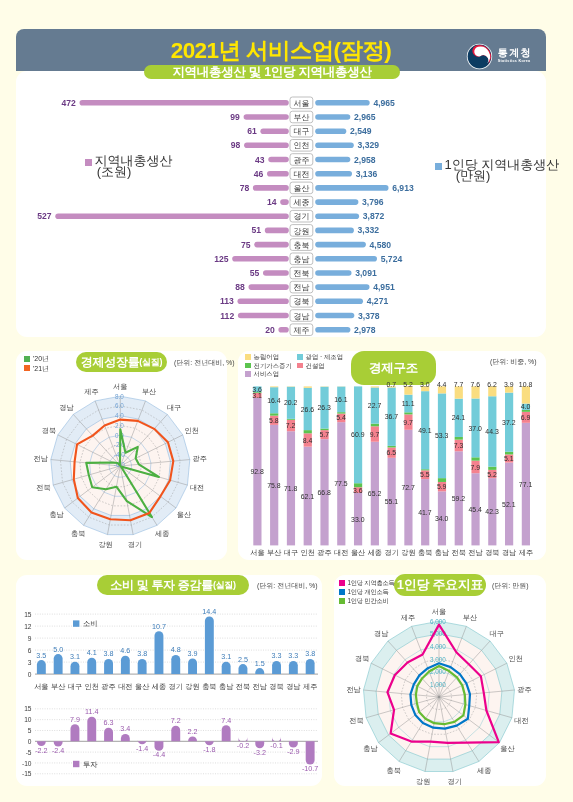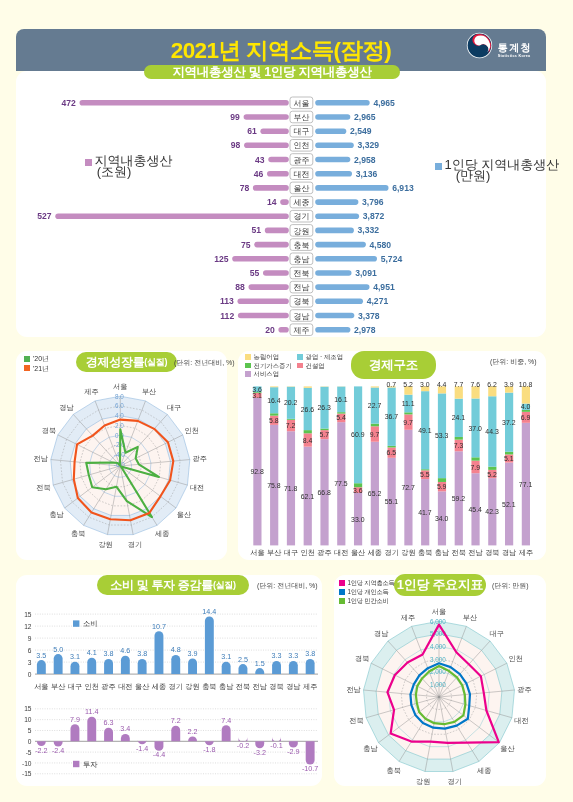--- a/index.html
+++ b/index.html
@@ -4,37 +4,37 @@
 <style>
   html,body{margin:0;padding:0;}
   body{width:573px;height:802px;background:#FFFDE8;
     font-family:"Liberation Sans",sans-serif;overflow:hidden;position:relative;}
   .card{position:absolute;background:#fff;border-radius:11px;}
   #header-bar{position:absolute;left:16px;top:29px;width:530px;height:42px;
      background:#657B91;border-radius:8px 8px 0 0;}
   #header-title{position:absolute;left:0;top:1px;width:530px;height:41px;
      line-height:41px;text-align:center;color:#FFE600;font-size:22.5px;font-weight:bold;
      letter-spacing:-0.6px;}
-  #logo{position:absolute;right:14px;top:0;height:30px;display:flex;align-items:flex-end;}
+  #logo{position:absolute;right:14px;top:12px;height:30px;display:flex;align-items:center;}
   #logo-text{display:flex;flex-direction:column;line-height:1;margin-left:5px;}
   #logo-ko{color:#fff;font-size:10px;font-weight:bold;letter-spacing:1.4px;}
   #logo-en{color:#fff;font-size:3.7px;font-weight:bold;letter-spacing:0.3px;margin-top:2.5px;}
   .pill{position:absolute;background:#A8CE36;color:#fff;border-radius:13px;
         text-align:center;font-weight:bold;white-space:nowrap;display:flex;
         align-items:center;justify-content:center;letter-spacing:-0.3px;}
   .unit{position:absolute;color:#444;font-size:7px;white-space:nowrap;}
   .lg{position:absolute;white-space:nowrap;font-size:13px;color:#333;line-height:10.5px;}
   .sw{display:inline-block;width:6.5px;height:6.5px;vertical-align:-0.5px;margin-right:3px;}
   svg{display:block;overflow:visible;}
 </style>
 </head>
 <body>
 
 <div id="header-bar">
-  <div id="header-title">2021년 지역소득(잠정)</div>
+  <div id="header-title">2021년 서비스업(잠정)</div>
   <div id="logo">
     <svg width="27" height="27" viewBox="0 0 100 100">
       <circle cx="50" cy="50" r="47" fill="#ffffff"></circle>
       <circle cx="50" cy="50" r="44" fill="#0C3B61"></circle>
       <g transform="rotate(-13 50 50)">
         <path d="M 50 7 A 43 43 0 0 1 72 86.7 A 21.5 21.5 0 0 0 50 50 A 21.5 21.5 0 0 1 50 7 Z" fill="#E4173C"></path>
         <path d="M 53 13.6 A 36.4 36.4 0 0 1 71.6 81 A 18.2 18.2 0 0 0 53 50 A 18.2 18.2 0 0 1 53 13.6 Z" fill="#ffffff"></path>
       </g>
     </svg>
     <div id="logo-text">
@@ -145,21 +145,21 @@
     <line x1="318.0" y1="315.5" x2="351.5" y2="315.5" stroke="#78AEDC" stroke-width="5.6" stroke-linecap="round"></line>
     <text x="358.0" y="318.5" font-size="8.6" font-weight="bold" fill="#3C6E9E">3,378</text>
     <line x1="281.2" y1="329.7" x2="286.0" y2="329.7" stroke="#C48CC0" stroke-width="5.6" stroke-linecap="round"></line>
     <text x="274.7" y="332.7" text-anchor="end" font-size="8.6" font-weight="bold" fill="#6B3A84">20</text>
     <rect x="290" y="323.9" width="22.8" height="11.6" rx="2.4" fill="#ffffff" stroke="#A5A5A5" stroke-width="0.7"></rect>
     <text x="301.4" y="332.8" text-anchor="middle" font-size="8" fill="#3A3A3A">제주</text>
     <line x1="318.0" y1="329.7" x2="347.6" y2="329.7" stroke="#78AEDC" stroke-width="5.6" stroke-linecap="round"></line>
     <text x="354.1" y="332.7" font-size="8.6" font-weight="bold" fill="#3C6E9E">2,978</text>
   </svg>
 <div class="card" style="left:16px;top:351px;width:211px;height:209px"></div>
-<div class="pill" style="left:76px;top:352px;width:101px;height:20px;font-size:12px">
+<div class="pill" style="left:76px;top:352px;width:91px;height:20px;font-size:12px">
     <span>경제성장률</span>
     <span style="font-size:9px">(실질)</span>
   </div>
 <div class="unit" style="left:174px;top:358px">(단위: 전년대비, %)</div>
 <div class="lg" style="left:24px;top:354px;font-size:7px;line-height:9.5px"><span class="sw" style="background:#52B152;width:6px;height:6px"></span><span>'20년</span><br><span class="sw" style="background:#F26522;width:6px;height:6px"></span><span>'21년</span></div>
 <svg style="position:absolute;left:0;top:0" width="573" height="802">
     <polygon points="120.30,396.20 145.51,400.91 167.32,414.42 182.78,434.89 189.80,459.56 187.44,485.10 176.00,508.06 157.04,525.35 133.13,534.61 107.47,534.61 83.56,525.35 64.60,508.06 53.16,485.10 50.80,459.56 57.82,434.89 73.28,414.42 95.09,400.91" fill="#E2ECF6" stroke="#93BBDF" stroke-width="0.6"></polygon>
     <polygon points="120.30,415.70 138.47,419.10 154.19,428.83 165.33,443.58 170.39,461.36 168.68,479.77 160.44,496.31 146.78,508.77 129.54,515.44 111.06,515.44 93.82,508.77 80.16,496.31 71.92,479.77 70.21,461.36 75.27,443.58 86.41,428.83 102.13,419.10" fill="#FDF4F0" stroke="#93BBDF" stroke-width="0.6"></polygon>
     <polygon points="120.30,435.20 131.43,437.28 141.05,443.24 147.87,452.27 150.97,463.16 149.92,474.43 144.88,484.56 136.51,492.19 125.96,496.28 114.64,496.28 104.09,492.19 95.72,484.56 90.68,474.43 89.63,463.16 92.73,452.27 99.55,443.24 109.17,437.28" fill="none" stroke="#93BBDF" stroke-width="0.55"></polygon>
     <polygon points="120.30,454.70 124.38,455.46 127.91,457.65 130.42,460.96 131.55,464.96 131.17,469.09 129.32,472.81 126.25,475.61 122.38,477.11 118.22,477.11 114.35,475.61 111.28,472.81 109.43,469.09 109.05,464.96 110.18,460.96 112.69,457.65 116.22,455.46" fill="none" stroke="#93BBDF" stroke-width="0.55"></polygon>
@@ -205,21 +205,21 @@
     <text x="105.6" y="547.0" text-anchor="middle" font-size="7.2" fill="#444">강원</text>
     <text x="78.3" y="536.4" text-anchor="middle" font-size="7.2" fill="#444">충북</text>
     <text x="56.6" y="516.7" text-anchor="middle" font-size="7.2" fill="#444">충남</text>
     <text x="43.5" y="490.4" text-anchor="middle" font-size="7.2" fill="#444">전북</text>
     <text x="40.8" y="461.2" text-anchor="middle" font-size="7.2" fill="#444">전남</text>
     <text x="48.9" y="433.0" text-anchor="middle" font-size="7.2" fill="#444">경북</text>
     <text x="66.5" y="409.6" text-anchor="middle" font-size="7.2" fill="#444">경남</text>
     <text x="91.5" y="394.2" text-anchor="middle" font-size="7.2" fill="#444">제주</text>
   </svg>
 <div class="card" style="left:238px;top:351px;width:308px;height:209px"></div>
-<div class="pill" style="left:351px;top:351px;width:85px;height:28px;font-size:12.5px">경제구조</div>
+<div class="pill" style="left:351px;top:351px;width:85px;height:34px;font-size:12.5px">경제구조</div>
 <div class="unit" style="left:490px;top:357px">(단위: 비중, %)</div>
 <div class="lg" style="left:245px;top:353px;font-size:6.4px;line-height:8.6px;width:106px"><span style="display:inline-block;width:52px"><span class="sw" style="background:#FADD80;width:5.5px;height:5.5px"></span><span>농림어업</span></span><span style="display:inline-block"><span class="sw" style="background:#72CCD9;width:5.5px;height:5.5px"></span><span>광업 · 제조업</span></span><br><span style="display:inline-block;width:52px"><span class="sw" style="background:#5CC44F;width:5.5px;height:5.5px"></span><span>전기가스증기</span></span><span style="display:inline-block"><span class="sw" style="background:#F4818E;width:5.5px;height:5.5px"></span><span>건설업</span></span><br><span style="display:inline-block;width:52px"><span class="sw" style="background:#C4A1CE;width:5.5px;height:5.5px"></span><span>서비스업</span></span></div>
 <svg style="position:absolute;left:0;top:0" width="573" height="802">
     <rect x="253.30" y="397.85" width="8.2" height="147.55" fill="#C4A1CE"></rect>
     <rect x="253.30" y="392.92" width="8.2" height="4.93" fill="#F4818E"></rect>
     <rect x="253.30" y="392.12" width="8.2" height="0.80" fill="#5CC44F"></rect>
     <rect x="253.30" y="386.40" width="8.2" height="5.72" fill="#72CCD9"></rect>
     <rect x="253.30" y="386.40" width="8.2" height="0.00" fill="#FADD80"></rect>
     <text x="257.10" y="474.22" text-anchor="middle" font-size="6.9" fill="#2E2E2E">92.8</text>
     <text x="257.10" y="397.98" text-anchor="middle" font-size="6.9" fill="#2E2E2E">3.1</text>

